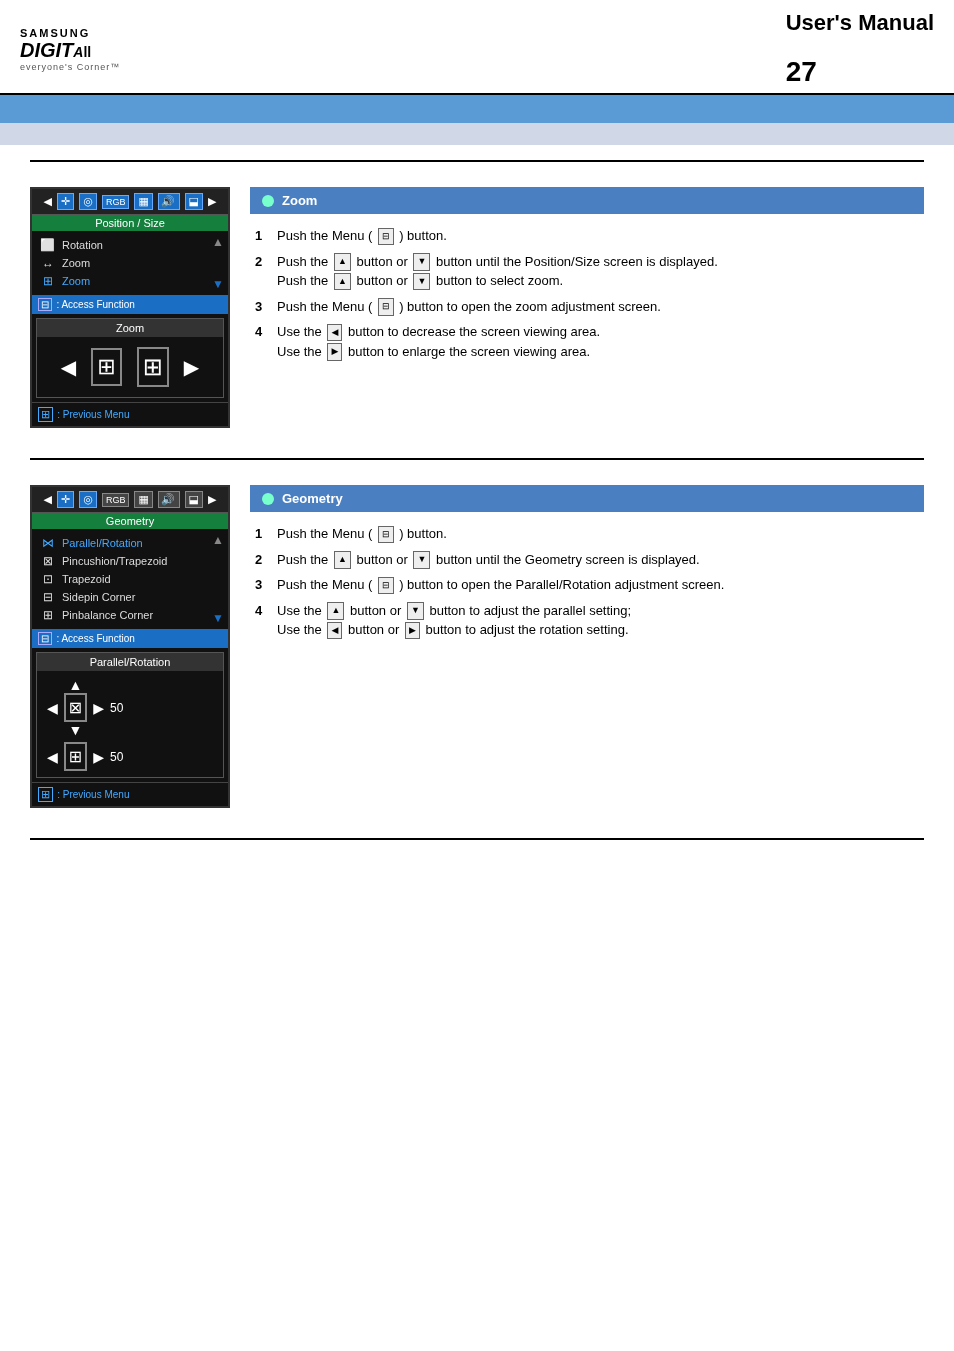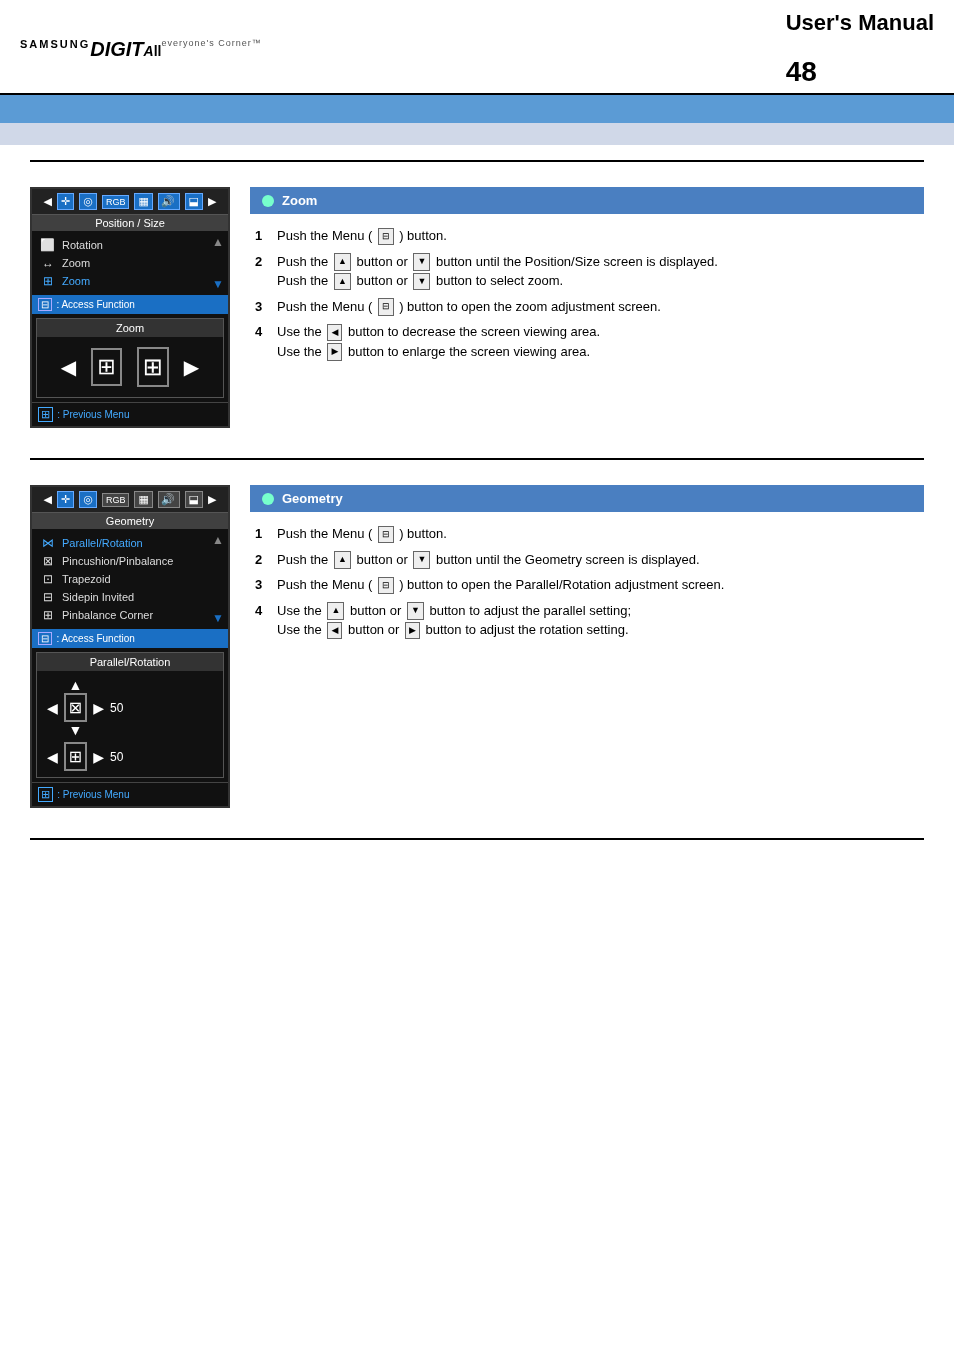--- a/index.html
+++ b/index.html
@@ -15,21 +15,21 @@
     
     .header {
       display: flex;
       align-items: center;
       justify-content: space-between;
       padding: 10px 20px 5px 20px;
       border-bottom: 2px solid #000;
     }
     .logo-area {
       display: flex;
-      flex-direction: row;
+      flex-direction: column;
       justify-content: center;
     }
     .header-right {
       display: flex;
       align-items: baseline;
       gap: 20px;
       flex-direction: column;
     }
     .header-title {
       font-size: 22px;
@@ -102,21 +102,21 @@
     }
     .osd-icon.active {
       background: #1a6fc4;
       border: 1px solid #6af;
     }
     .osd-label {
       color: #fff;
       text-align: center;
       font-size: 11px;
       padding: 2px 0;
-      background: #404040;
+      background: #15803d;
     }
 
     .osd-menu-items {
       padding: 5px 8px;
       background: #111;
       position: relative;
     }
     .osd-menu-item {
       display: flex;
       align-items: center;
@@ -257,21 +257,21 @@
     </div>
     <div style="display:flex;align-items:baseline;">
       <span style="font-size:20px;font-weight:bold;font-style:italic;">DIGIT</span>
       <span style="font-size:20px;font-weight:bold;font-style:italic;font-variant:small-caps;">a</span>
       <span style="font-size:14px;font-weight:bold;">ll</span>
     </div>
     <div style="font-size:9px;color:#555;letter-spacing:1px;">everyone's Corner™</div>
   </div>
   <div class="header-right">
     <span class="header-title">User's Manual</span>
-    <span class="header-page">48</span>
+    <span class="header-page">27</span>
   </div>
 </div>
 
 <div class="blue-banner"></div>
 
 <div class="gray-banner"></div>
 
 <div class="main-content">
 
   <hr class="section-separator">
@@ -377,29 +377,29 @@
       <div class="osd-label">Geometry</div>
 
       <div class="osd-menu-wrapper">
         <div class="osd-menu-items">
           <div class="osd-menu-item highlighted">
             <span class="osd-menu-icon">⋈</span>
             <span>Parallel/Rotation</span>
           </div>
           <div class="osd-menu-item">
             <span class="osd-menu-icon">⊠</span>
-            <span>Pincushion/Pinbalance</span>
+            <span>Pincushion/Trapezoid</span>
           </div>
           <div class="osd-menu-item">
             <span class="osd-menu-icon">⊡</span>
             <span>Trapezoid</span>
           </div>
           <div class="osd-menu-item">
             <span class="osd-menu-icon">⊟</span>
-            <span>Sidepin Invited</span>
+            <span>Sidepin Corner</span>
           </div>
           <div class="osd-menu-item">
             <span class="osd-menu-icon">⊞</span>
             <span>Pinbalance Corner</span>
           </div>
         </div>
         <div style="position:absolute;right:4px;top:4px;color:#888;font-size:12px;">▲</div>
         <div style="position:absolute;right:4px;bottom:4px;color:#1a6fc4;font-size:12px;">▼</div>
       </div>
 

